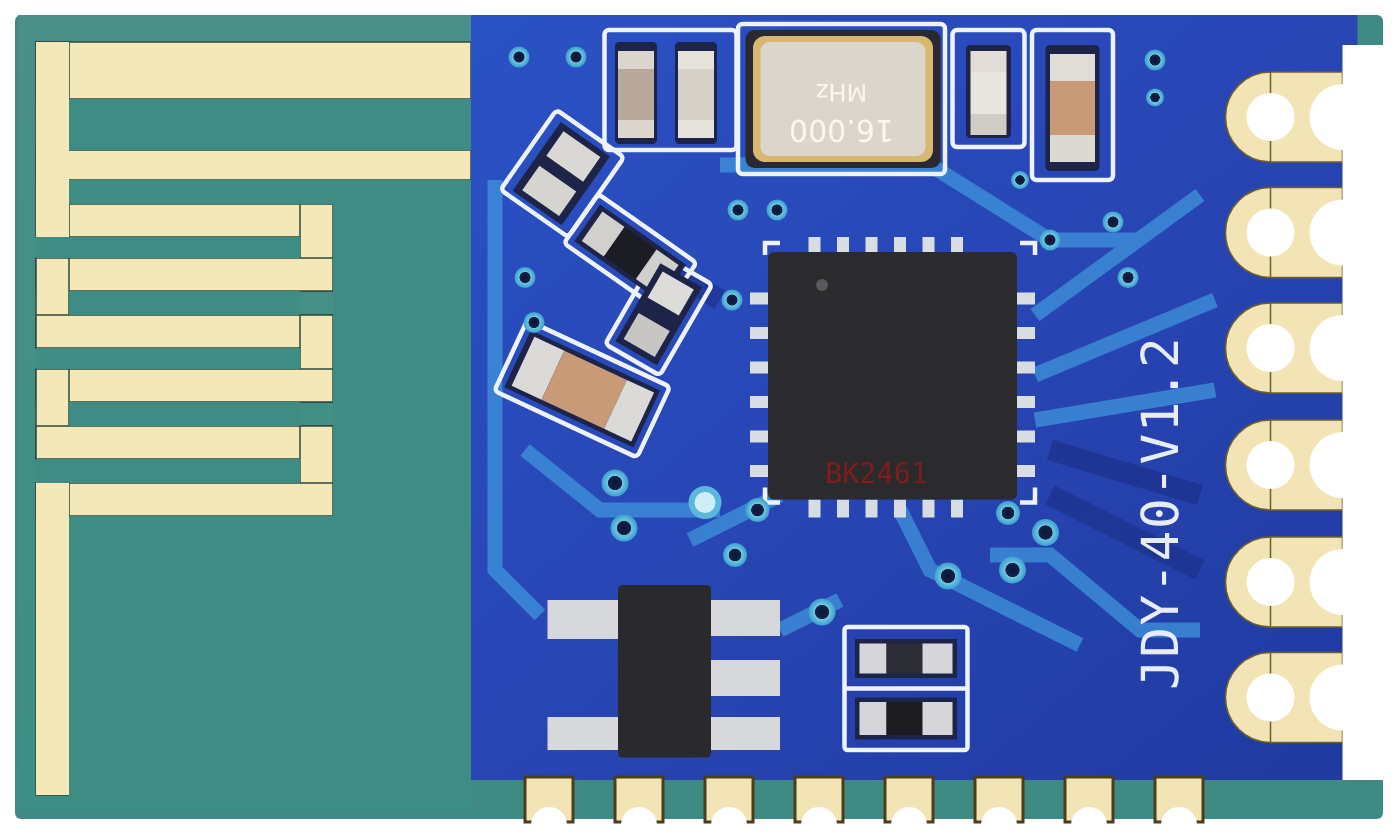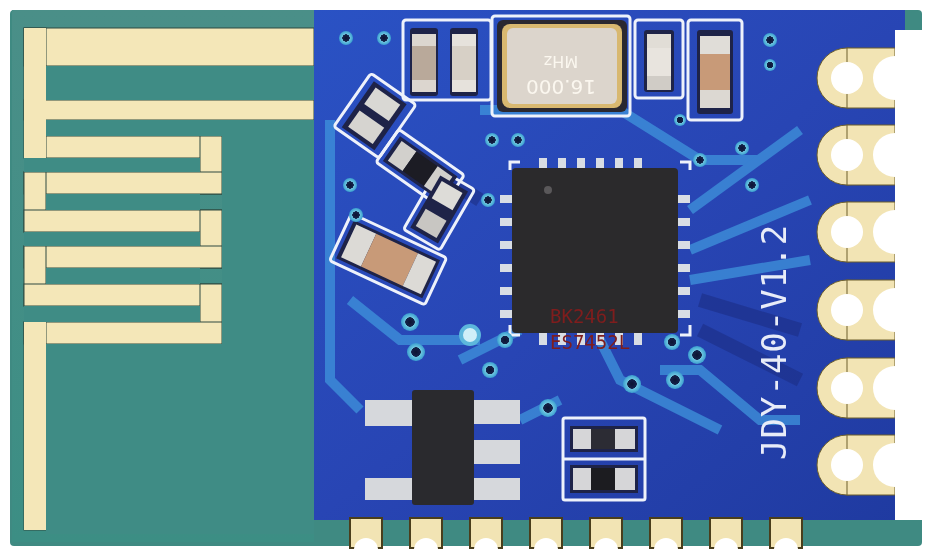--- a/index.html
+++ b/index.html
@@ -307,17 +307,16 @@
   </g>
 </svg>
 
 <div class="label-layer">
   <div class="xtal-text">
     <span class="l1">16.000</span>
     <span class="l2">MHz</span>
   </div>
   <div class="chip-text">
     <span>BK2461</span>
-    <span>ES7452L</span>
   </div>
   <div class="silk-text">JDY-40-V1.2</div>
 </div>
 </div>
 
 </body></html>

